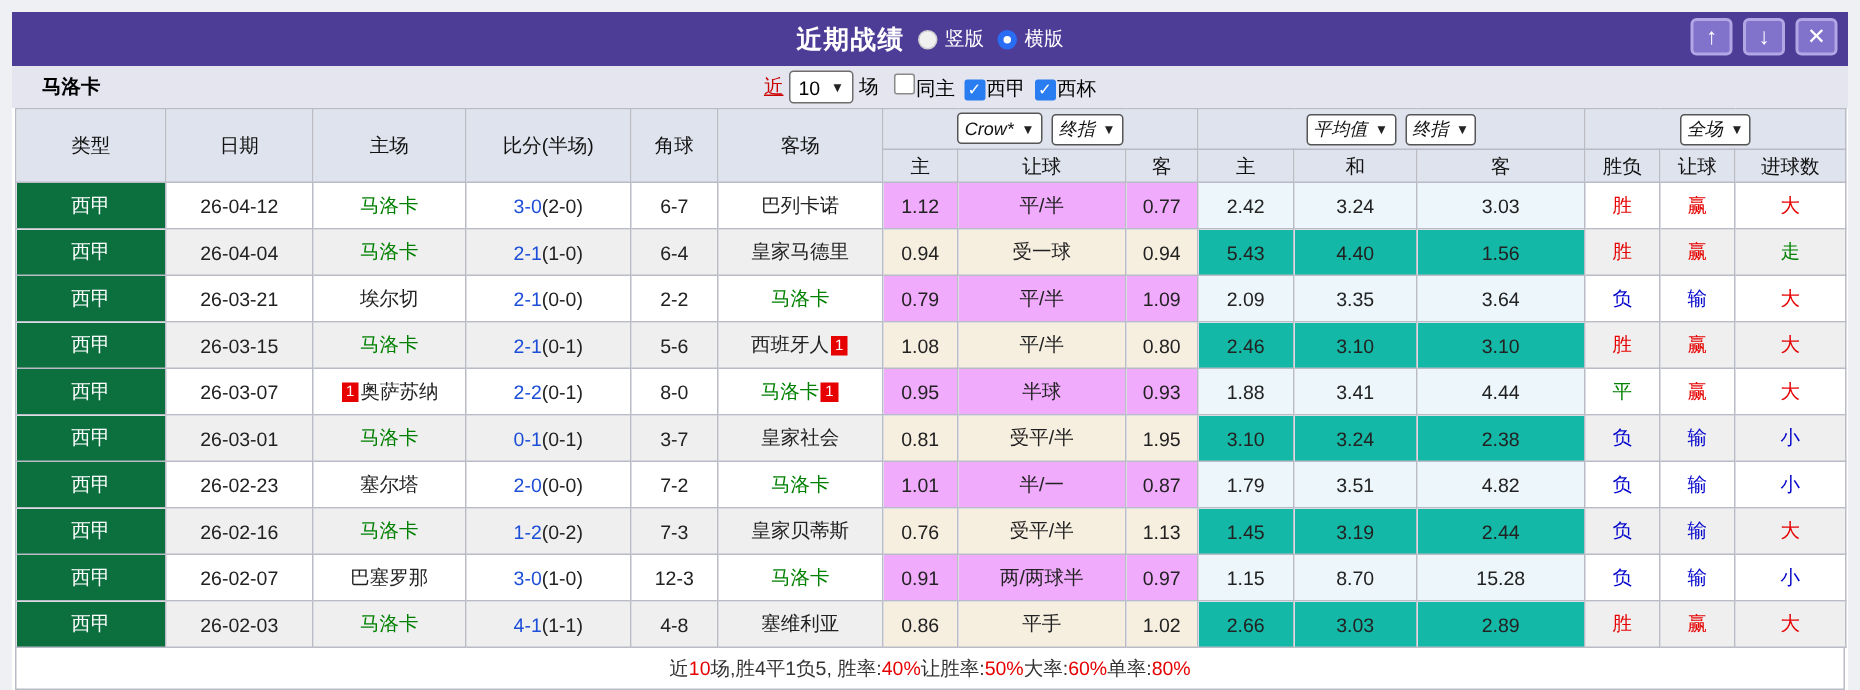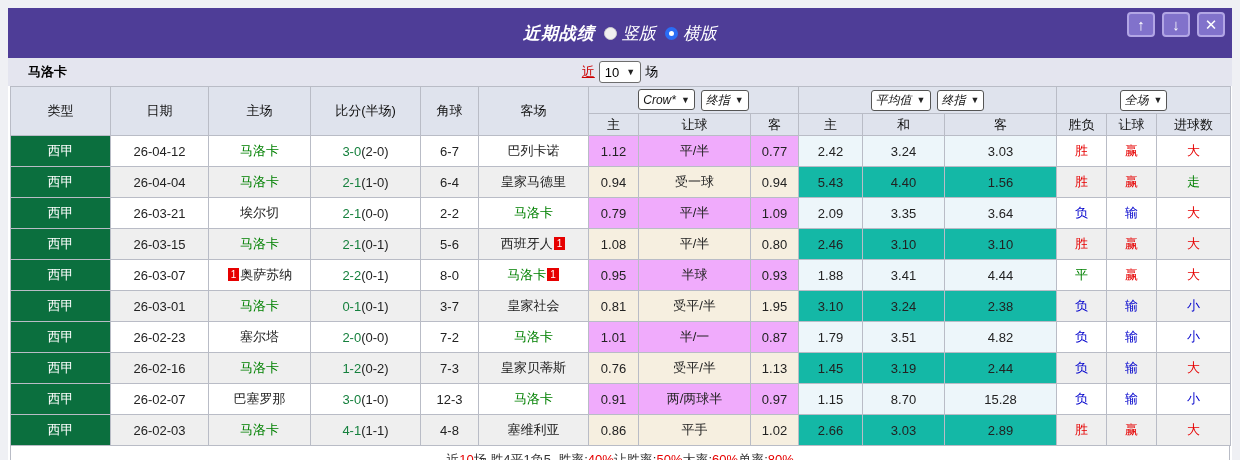--- a/index.html
+++ b/index.html
@@ -1,22 +1,22 @@
 <!DOCTYPE html>
 <html><head>
 <meta charset="utf-8">
 <style>
   html,body{margin:0;padding:0;}
   body{background:#eff0f4;font-family:"Liberation Sans","DejaVu Sans",sans-serif;width:1240px;height:460px;overflow:hidden;}
   .page{position:absolute;left:8px;top:8px;width:1224px;background:#ffffff;}
   
-  .titlebar{height:50px;background:#4e3d97;position:relative;display:flex;align-items:center;font-style:italic;}
+  .titlebar{height:36px;background:#4e3d97;position:relative;display:flex;align-items:center;}
   .title-group{position:absolute;left:0;right:0;display:flex;justify-content:center;align-items:center;gap:9px;}
   .title{color:#ffffff;font-size:17px;font-weight:bold;letter-spacing:1px;}
-  .radio-opt{display:flex;align-items:center;gap:5px;color:#ffffff;font-size:17px;cursor:pointer;}
+  .radio-opt{display:flex;align-items:center;gap:5px;color:#ffffff;font-size:13px;cursor:pointer;}
   .radio{width:13px;height:13px;border-radius:50%;box-sizing:border-box;}
   .radio.off{background:#f0f0f0;border:1px solid #cfcfcf;}
   .radio.on{background:#ffffff;border:4px solid #2a6df5;}
   .win-buttons{position:absolute;right:7px;top:4px;display:flex;gap:7px;}
   .win-btn{width:28px;height:25px;background:#8172cb;border:2px solid #b2a6e5;border-radius:4px;color:#fff;
            font-weight:bold;text-align:center;line-height:21px;font-size:15px;box-sizing:border-box;cursor:pointer;}
   
   .filterbar{height:28px;background:#e4e5ef;position:relative;display:flex;align-items:center;font-size:13px;color:#000;}
   .team-name{position:absolute;left:20px;font-weight:bold;font-size:13px;}
   .filter-controls{position:absolute;left:0;right:0;display:flex;justify-content:center;align-items:center;gap:4px;}
@@ -36,21 +36,21 @@
   tr.h2 th{height:21px;}
   tbody td{height:30px;}
   .hsel{background:#fff;border:1px solid #555;border-radius:3px;padding:0 4px;height:19px;font-size:12px;
         display:inline-flex;align-items:center;gap:5px;cursor:pointer;margin:0 3px;font-style:italic;}
   tr.even td{background:#efefef;}
   td.type{background:#0b6f3e;color:#ffffff;}
   tr.even td.type{background:#0b6f3e;}
   td.cream{background:#f0abfc;}  tr.even td.cream{background:#f6efe0;}
   td.blu{background:#edf6fa;}    tr.even td.blu{background:#14b8a6;}
   .green-team{color:#008000;}
-  .score-red{color:#15803d;}
+  .score-red{color:#1d4ed8;}
   .badge1{display:inline-block;background:#e60000;color:#fff;font-size:10px;line-height:13px;padding:0 3px;margin:0 1px;vertical-align:1px;}
   .c-red{color:#e60000;} .c-blue{color:#0000cc;} .c-green{color:#008000;}
   
   .footer{margin:0 2px;border:1px solid #b9bcc6;border-top:none;height:27px;background:#fff;
           display:flex;align-items:center;justify-content:center;font-size:13px;color:#333;}
   .footer .r{color:#e60000;}
 </style>
 </head>
 <body>
 
@@ -77,20 +77,21 @@
 
   <div class="filterbar">
     <span class="team-name">马洛卡</span>
     <div class="filter-controls">
       <span class="near">近</span>
       <span class="mini-select">
         <span>10</span>
         <span class="chev">▼</span>
       </span>
       <span>场</span>
+      <span id="filter-checkboxes"><span class="cbx"></span><span>同主</span><span class="cbx checked">✓</span><span>西甲</span><span class="cbx checked">✓</span><span>西杯</span></span>
     </div>
   </div>
 
   <div class="grid-wrap">
     <table>
       <colgroup>
         <col style="width:100px">
           <col style="width:98px">
           <col style="width:102px">
           <col style="width:110px">

